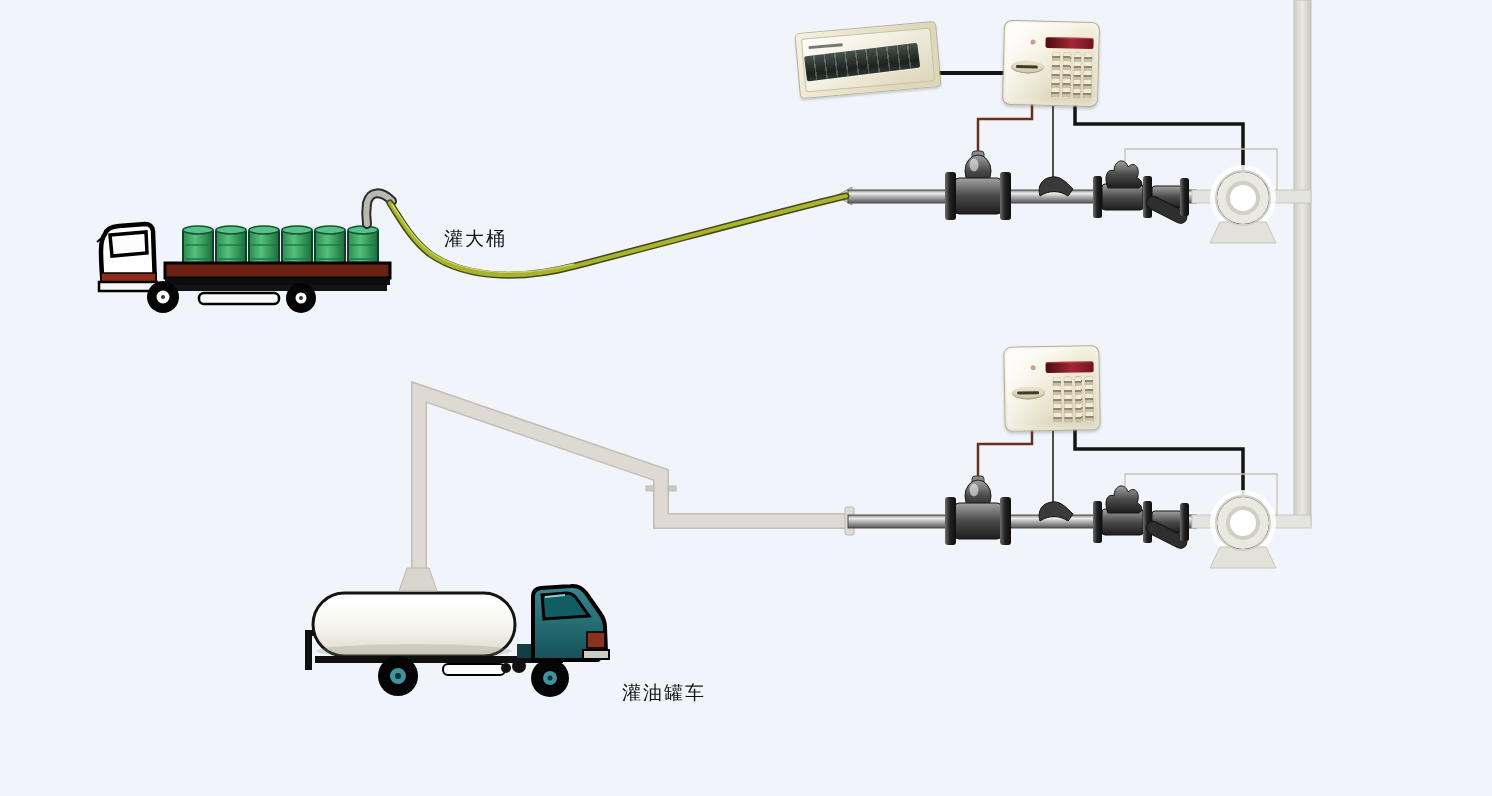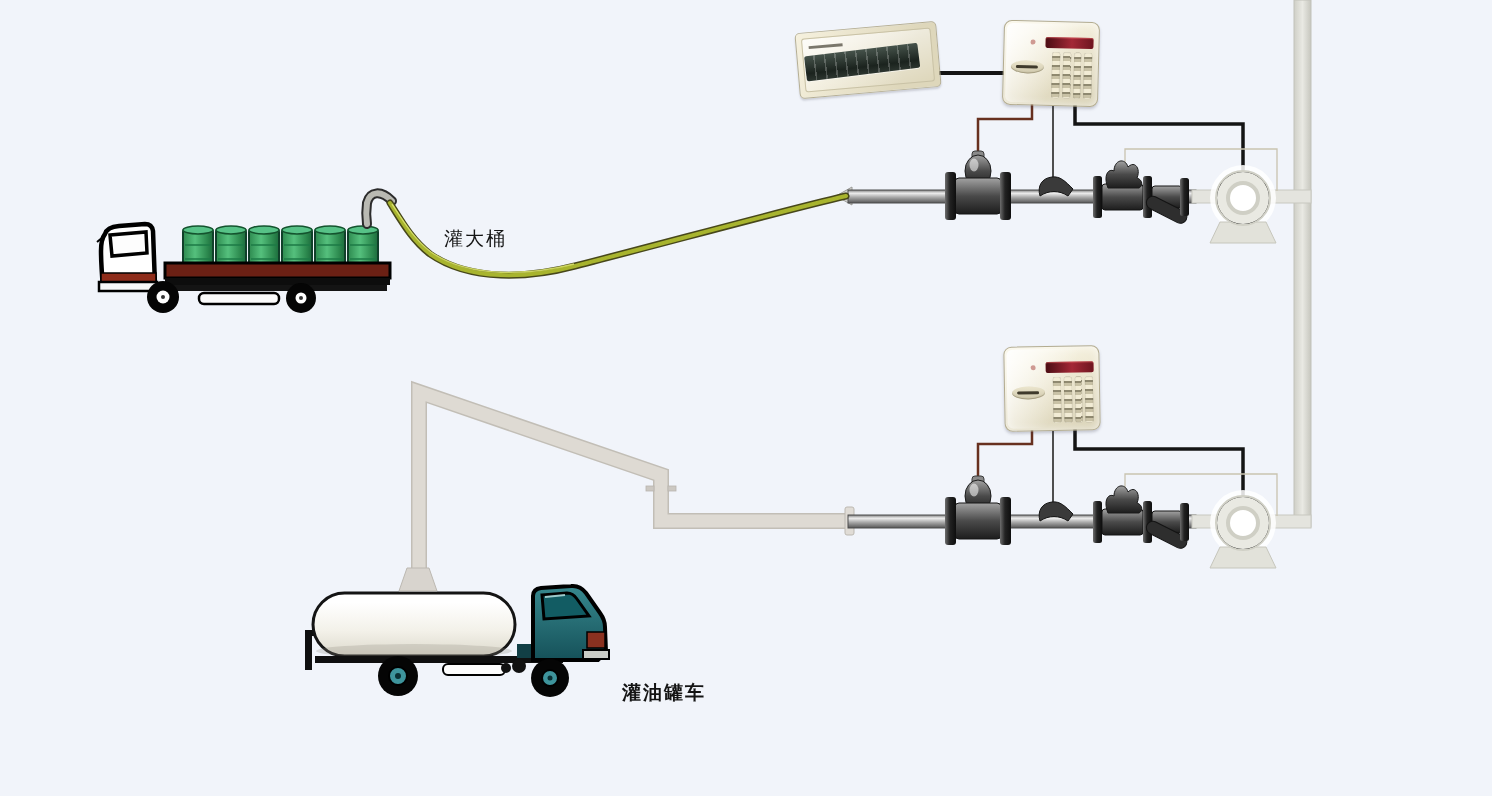--- a/index.html
+++ b/index.html
@@ -263,15 +263,15 @@
     <div class="oval"></div>
     <div class="keypad">
         <div></div>
         <div></div>
         <div></div>
         <div></div>
       </div>
   </div>
 
   <div class="label" style="left:444px;top:226px;">灌大桶</div>
-  <div class="label" style="left:622px;top:680px;font-weight:bold;">灌油罐车</div>
+  <div class="label" style="left:622px;top:680px;">灌油罐车</div>
 
 </div>
 
 </body></html>

